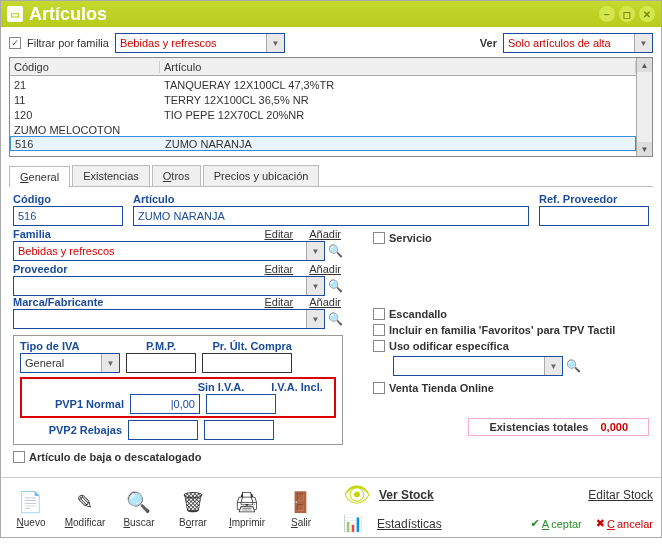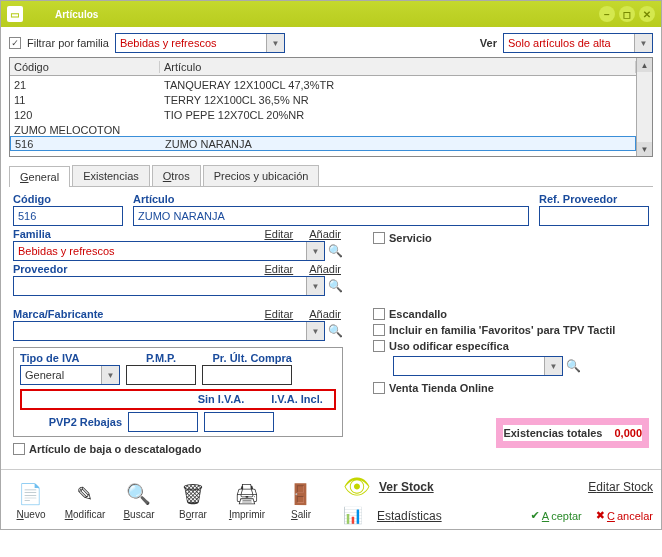--- a/index.html
+++ b/index.html
@@ -1,20 +1,20 @@
 <!DOCTYPE html>
 <html><head>
 <meta charset="utf-8">
 <style>
   * { box-sizing: border-box; margin: 0; padding: 0; font-family: Arial, sans-serif; }
   body { background: #fff; font-size: 11px; color: #333; }
   .window { width: 662px; border: 1px solid #aaa; }
   .titlebar { background: linear-gradient(#c4d82e, #b8cc1e); height: 26px; display: flex; align-items: center; padding: 0 6px; color: #fff; font-weight: bold; }
   .titlebar .icon { width: 16px; height: 16px; background: #fff; border-radius: 2px; margin-right: 6px; display:flex;align-items:center;justify-content:center;color:#b8cc1e;font-size:10px;}
-  .titlebar .title { flex: 1; font-size: 10px; margin-left: 26px; }
+  .titlebar .title { flex: 1; font-size: 18px; }
   .titlebar .winbtn { width: 16px; height: 16px; border-radius: 50%; background: #d4e84e; margin-left: 4px; display: flex; align-items: center; justify-content: center; color: #778800; font-size: 10px; font-weight: bold; cursor: pointer; }
   .content { padding: 6px 8px 4px; }
   .filterrow { display: flex; align-items: center; gap: 6px; margin-bottom: 4px; }
   .chk { width: 12px; height: 12px; border: 1px solid #888; background: #fff; display: inline-flex; align-items: center; justify-content: center; font-size: 9px; color: #444; }
   .sel { border: 1px solid #1a4b9c; height: 20px; background: #fff; display: flex; align-items: center; padding: 0 4px; color: #c00; position: relative; }
   .sel .arrow { position: absolute; right: 0; top: 0; width: 18px; height: 100%; background: #e8e8e8; border-left: 1px solid #aaa; display: flex; align-items: center; justify-content: center; color: #666; font-size: 8px; }
   .table-wrap { border: 1px solid #888; height: 100px; position: relative; display: flex; }
   .table-main { flex: 1; overflow: hidden; }
   .thead { display: flex; background: #f0f0f0; border-bottom: 1px solid #aaa; height: 18px; align-items: center; }
   .th { padding: 0 4px; border-right: 1px solid #ccc; font-size: 11px; }
@@ -39,21 +39,21 @@
   .inp { border: 1px solid #1a4b9c; height: 20px; padding: 0 4px; background: #fff; color: #1a4b9c; display: flex; align-items: center; }
   .editlinks { display: flex; gap: 16px; font-size: 11px; color: #333; justify-content: flex-end; padding-right: 2px; }
   .editlinks span { text-decoration: underline; cursor: pointer; }
   .sel2 { border: 1px solid #1a4b9c; height: 20px; background: #fff; display: flex; align-items: center; position: relative; padding: 0 4px; color: #c00; }
   .sel2 .arrow { position: absolute; right: 0; top: 0; width: 18px; height: 100%; background: #e8e8e8; border-left: 1px solid #aaa; display: flex; align-items: center; justify-content: center; color: #666; font-size: 8px; }
   .mag { width: 14px; height: 14px; display: inline-flex; align-items: center; justify-content: center; color: #9aaa00; font-size: 12px; margin-left: 4px; }
   .box { border: 1px solid #999; padding: 4px 6px; margin-top: 6px; }
   .chkrow { display: flex; align-items: center; gap: 4px; margin-bottom: 4px; }
   .redbox { border: 2px solid #d00; padding: 2px; }
   .smallinp { border: 1px solid #1a4b9c; height: 20px; width: 70px; text-align: right; padding: 0 4px; color: #1a4b9c; background:#fff; display:flex;align-items:center;justify-content:flex-end;}
-  .ex-total { border: 7px solid #f9a8d4; display: inline-flex; align-items: center; padding: 2px 0; gap: 12px; }
+  .ex-total { border: 1px solid #f9a8d4; display: inline-flex; align-items: center; padding: 2px 20px; gap: 12px; }
   .toolbar { display: flex; align-items: center; border-top: 1px solid #ccc; padding: 4px 8px; gap: 10px; }
   .tbtn { display: flex; flex-direction: column; align-items: center; font-size: 10px; cursor: pointer; width: 44px; }
   .tbtn .ticon { width: 28px; height: 28px; display: flex; align-items: center; justify-content: center; font-size: 20px; }
   .tbtn .tlbl { margin-top: 1px; }
   .eye { color: #c4d600; font-size: 22px; }
   .linklbl { text-decoration: underline; font-size: 12px; cursor: pointer; text-align: right; }
   .accept { color: #2a8a2a; display: flex; align-items: center; gap: 2px; font-size: 11px; cursor: pointer; }
   .cancel { color: #c00; display: flex; align-items: center; gap: 2px; font-size: 11px; cursor: pointer; }
 </style>
 </head>
@@ -173,21 +173,21 @@
                 </div>
             </div>
             <div style="display:flex;align-items:center">
               <div class="sel2" style="flex:1">
                   <span></span>
                   <span class="arrow">▼</span>
                 </div>
               <span class="mag">🔍</span>
             </div>
           </div>
-          <div class="field" style="margin-top:12px">
+          <div class="field" style="margin-top:0">
             <div style="display:flex">
                 <span class="lbl" style="flex:1">Marca/Fabricante</span>
               <div class="editlinks">
                   <span>Editar</span>
                   <span>Añadir</span>
                 </div>
             </div>
             <div style="display:flex;align-items:center">
               <div class="sel2" style="flex:1">
                   <span></span>
@@ -219,20 +219,27 @@
                   </div>
               </div>
             </div>
 
             <div class="redbox" style="margin-top:4px">
               <div style="display:flex;gap:6px;justify-content:flex-end">
                 <span style="width:100px"></span>
                 <span class="lbl" style="width:70px;text-align:center">Sin I.V.A.</span>
                 <span class="lbl" style="width:70px;text-align:center">I.V.A. Incl.</span>
               </div>
+              <div style="display:flex;gap:6px;align-items:center">
+                <span class="lbl" style="width:100px;text-align:right">PVP1 Normal</span>
+                <div class="smallinp">| <span>0,00</span></div>
+                <div class="smallinp">
+                    <span></span>
+                  </div>
+              </div>
             </div>
             <div style="display:flex;gap:6px;align-items:center;margin-top:2px">
               <span class="lbl" style="width:102px;text-align:right">PVP2 Rebajas</span>
               <div class="smallinp">
                   <span></span>
                 </div>
               <div class="smallinp">
                   <span></span>
                 </div>
             </div>

